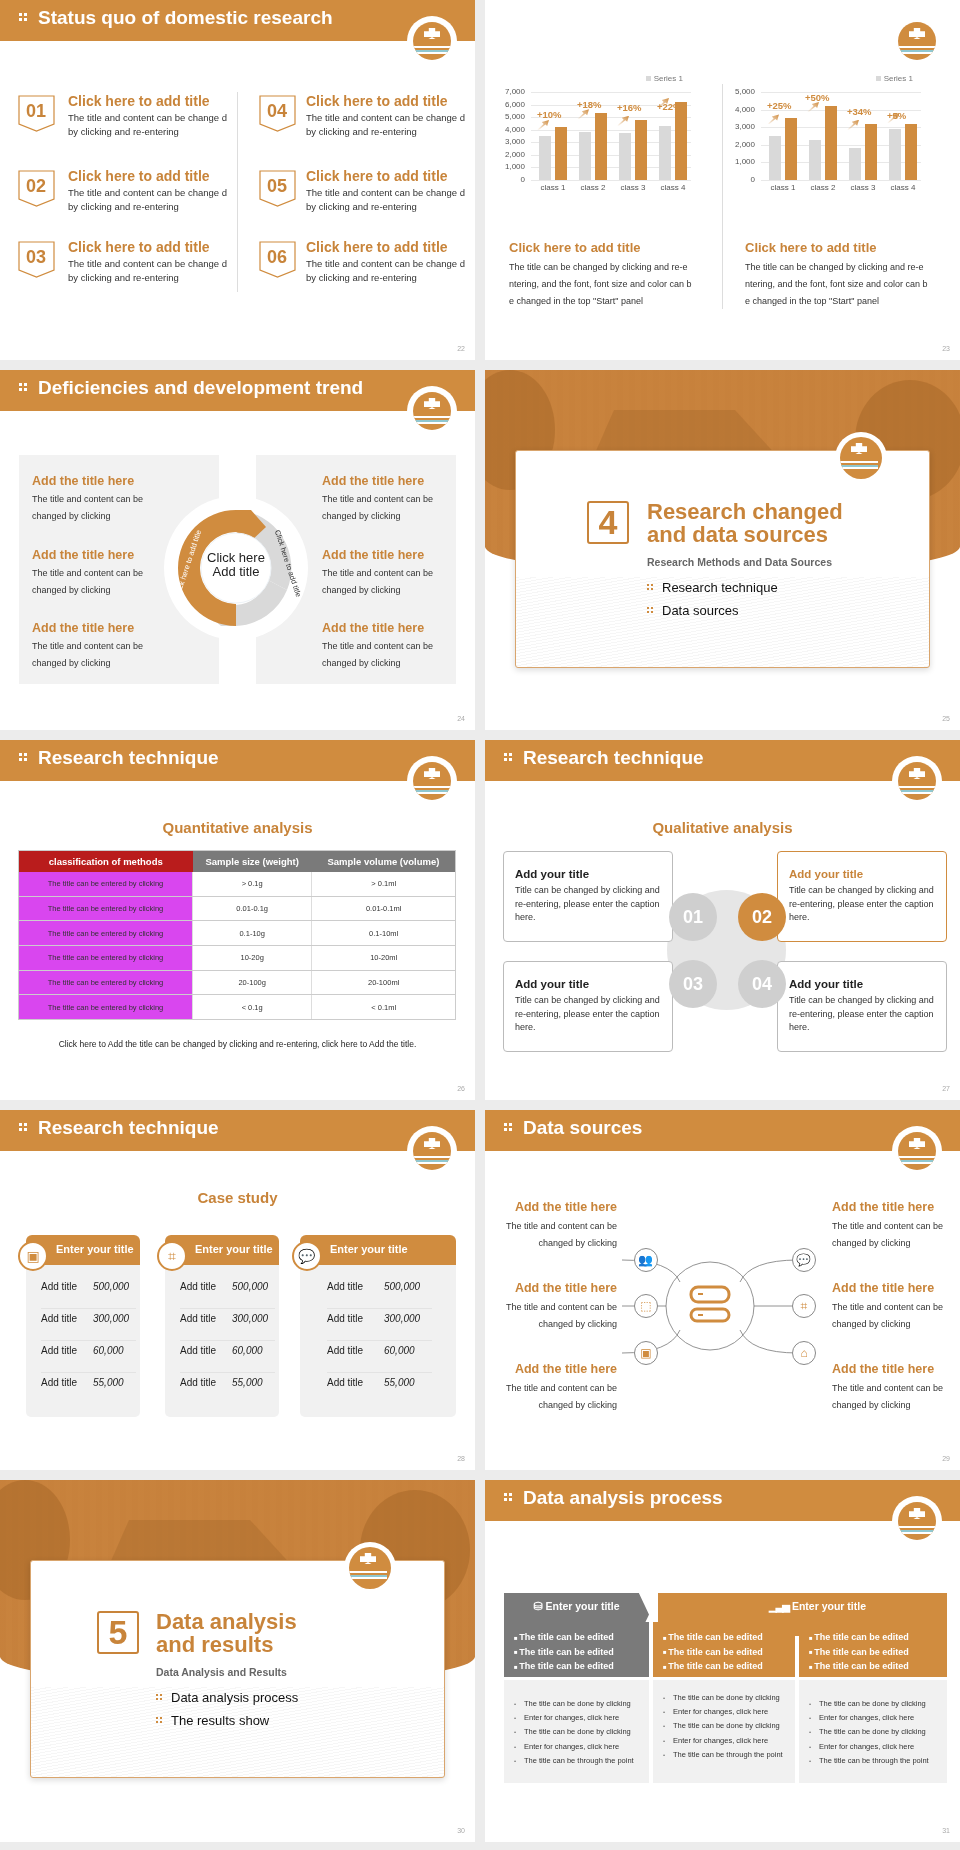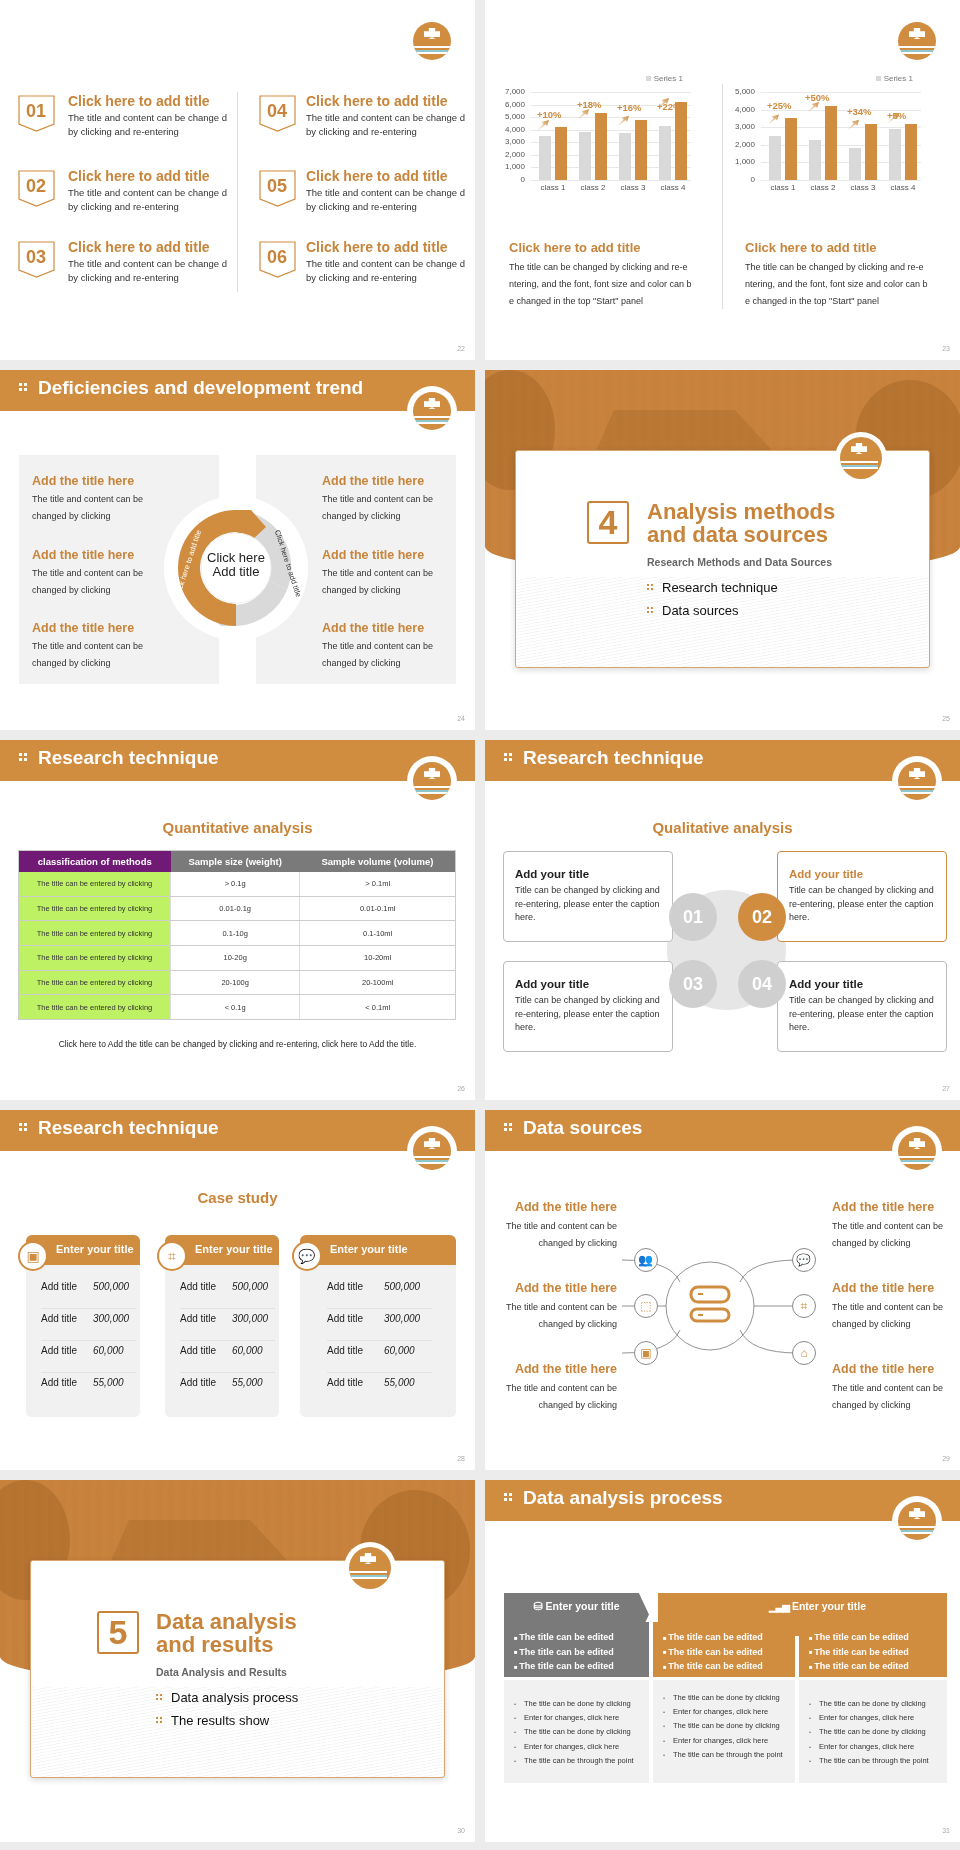--- a/index.html
+++ b/index.html
@@ -60,24 +60,24 @@
   .sec-logo .logo-inner { left: 5px; top: 5px; width: 42px; height: 42px; }
   .sec-num { position: absolute; width: 42px; height: 43px; border: 2.5px solid #c8843a; border-radius: 3px; color: #c8843a; font-weight: bold; font-size: 34px; text-align: center; line-height: 39px; }
   .sec-title { position: absolute; color: #c8843a; font-weight: bold; font-size: 22px; line-height: 23px; }
   .sec-sub { position: absolute; color: #666; font-weight: bold; font-size: 10.5px; }
   .sec-bullet { position: absolute; font-size: 13px; color: #111; white-space: nowrap; }
   .bullet-dots { display: inline-block; width: 8px; height: 8px; margin-right: 8px; position: relative; top: -1px; background: radial-gradient(circle, #d08c3f 1.3px, transparent 1.5px) 0 0 / 4px 4px; }
 
   
   .tbl { position: absolute; left: 18px; top: 110px; width: 438px; border-collapse: collapse; font-size: 7.5px; color: #333; }
   .tbl th { height: 21px; color: #fff; font-size: 9.5px; font-weight: bold; }
-  .tbl th.first { background: #701a75; width: 152px; }
+  .tbl th.first { background: #b91c1c; width: 174px; }
   .tbl th.gray { background: #7a7a7a; }
   .tbl td { height: 24.7px; text-align: center; border-bottom: 1px solid #ccc; }
-  .tbl td.first { background: #bef264; margin-left: 29px; }
+  .tbl td.first { background: #d946ef; margin-left: 29px; }
   .tbl td + td { border-left: 1px solid #ddd; }
   .tbl { border: 1px solid #ccc; }
   .s26-foot { position: absolute; left: 0; top: 299px; width: 100%; text-align: center; font-size: 8.5px; color: #222; }
 
   
   .qbox { position: absolute; width: 170px; height: 91px; border: 1px solid #bbb; border-radius: 4px; background: #fff; }
   .qbox.hl { border-color: #d08c3f; }
   .qbox .t { position: absolute; left: 11px; top: 16px; font-weight: bold; font-size: 11.5px; color: #222; }
   .qbox.hl .t { color: #c8843a; }
   .qbox .d { position: absolute; left: 11px; top: 32px; width: 150px; font-size: 9px; line-height: 13.5px; color: #333; }
@@ -107,20 +107,23 @@
   .dp-box { position: absolute; top: 142px; height: 55px; color: #fff; font-weight: bold; font-size: 9px; padding: 8px 0 0 10px; line-height: 14px; }
   .dp-box div::before { content: "■ "; font-size: 6px; vertical-align: middle; }
   .dp-list { position: absolute; top: 200px; height: 103px; background: #f1f1f1; font-size: 7.5px; color: #333; padding: 11px 0 0 10px; line-height: 14.2px; }
   .dp-list div { padding-left: 10px; text-indent: -10px; }
   .dp-list div::before { content: "•"; display: inline-block; width: 10px; text-indent: 0; font-size: 6px; color: #777; }
 </style>
 </head>
 <body>
 
 <div class="slide c0 r0">
+  <div class="hdr">
+    <div class="hdr-title"><span class="dots"></span><span>Status quo of domestic research</span></div>
+  </div>
   <div class="logo">
       <div class="logo-inner">
         <div class="logo-roof"></div>
       </div>
     </div>
 
   <div class="vline" style="left:237px;top:92px;height:200px;"></div>
 
   <div class="s22-item" style="left:18px;top:95px;">
     <svg class="s22-badge-shape" viewBox="0 0 37 37">
@@ -328,21 +331,21 @@
   <div class="sec-card" style="left:30px;top:80px;">
     <div class="wave"></div>
   </div>
   <div class="sec-logo" style="left:350px;top:62px;">
       <div class="logo-inner">
         <div class="logo-roof"></div>
       </div>
     </div>
   <div class="sec-num" style="left:102px;top:131px;">4</div>
   <div class="sec-title" style="left:162px;top:130px;">
-    <div>Analysis methods</div>
+    <div>Research changed</div>
     <div>and data sources</div>
   </div>
   <div class="sec-sub" style="left:162px;top:186px;">Research Methods and Data Sources</div>
   <div class="sec-bullet" style="left:161px;top:210px;"><span class="bullet-dots"></span><span>Research technique</span></div>
   <div class="sec-bullet" style="left:161px;top:233px;"><span class="bullet-dots"></span><span>Data sources</span></div>
   <div class="pg">25</div>
 </div>
 
 <div class="slide c0 r2">
   <div class="hdr">

